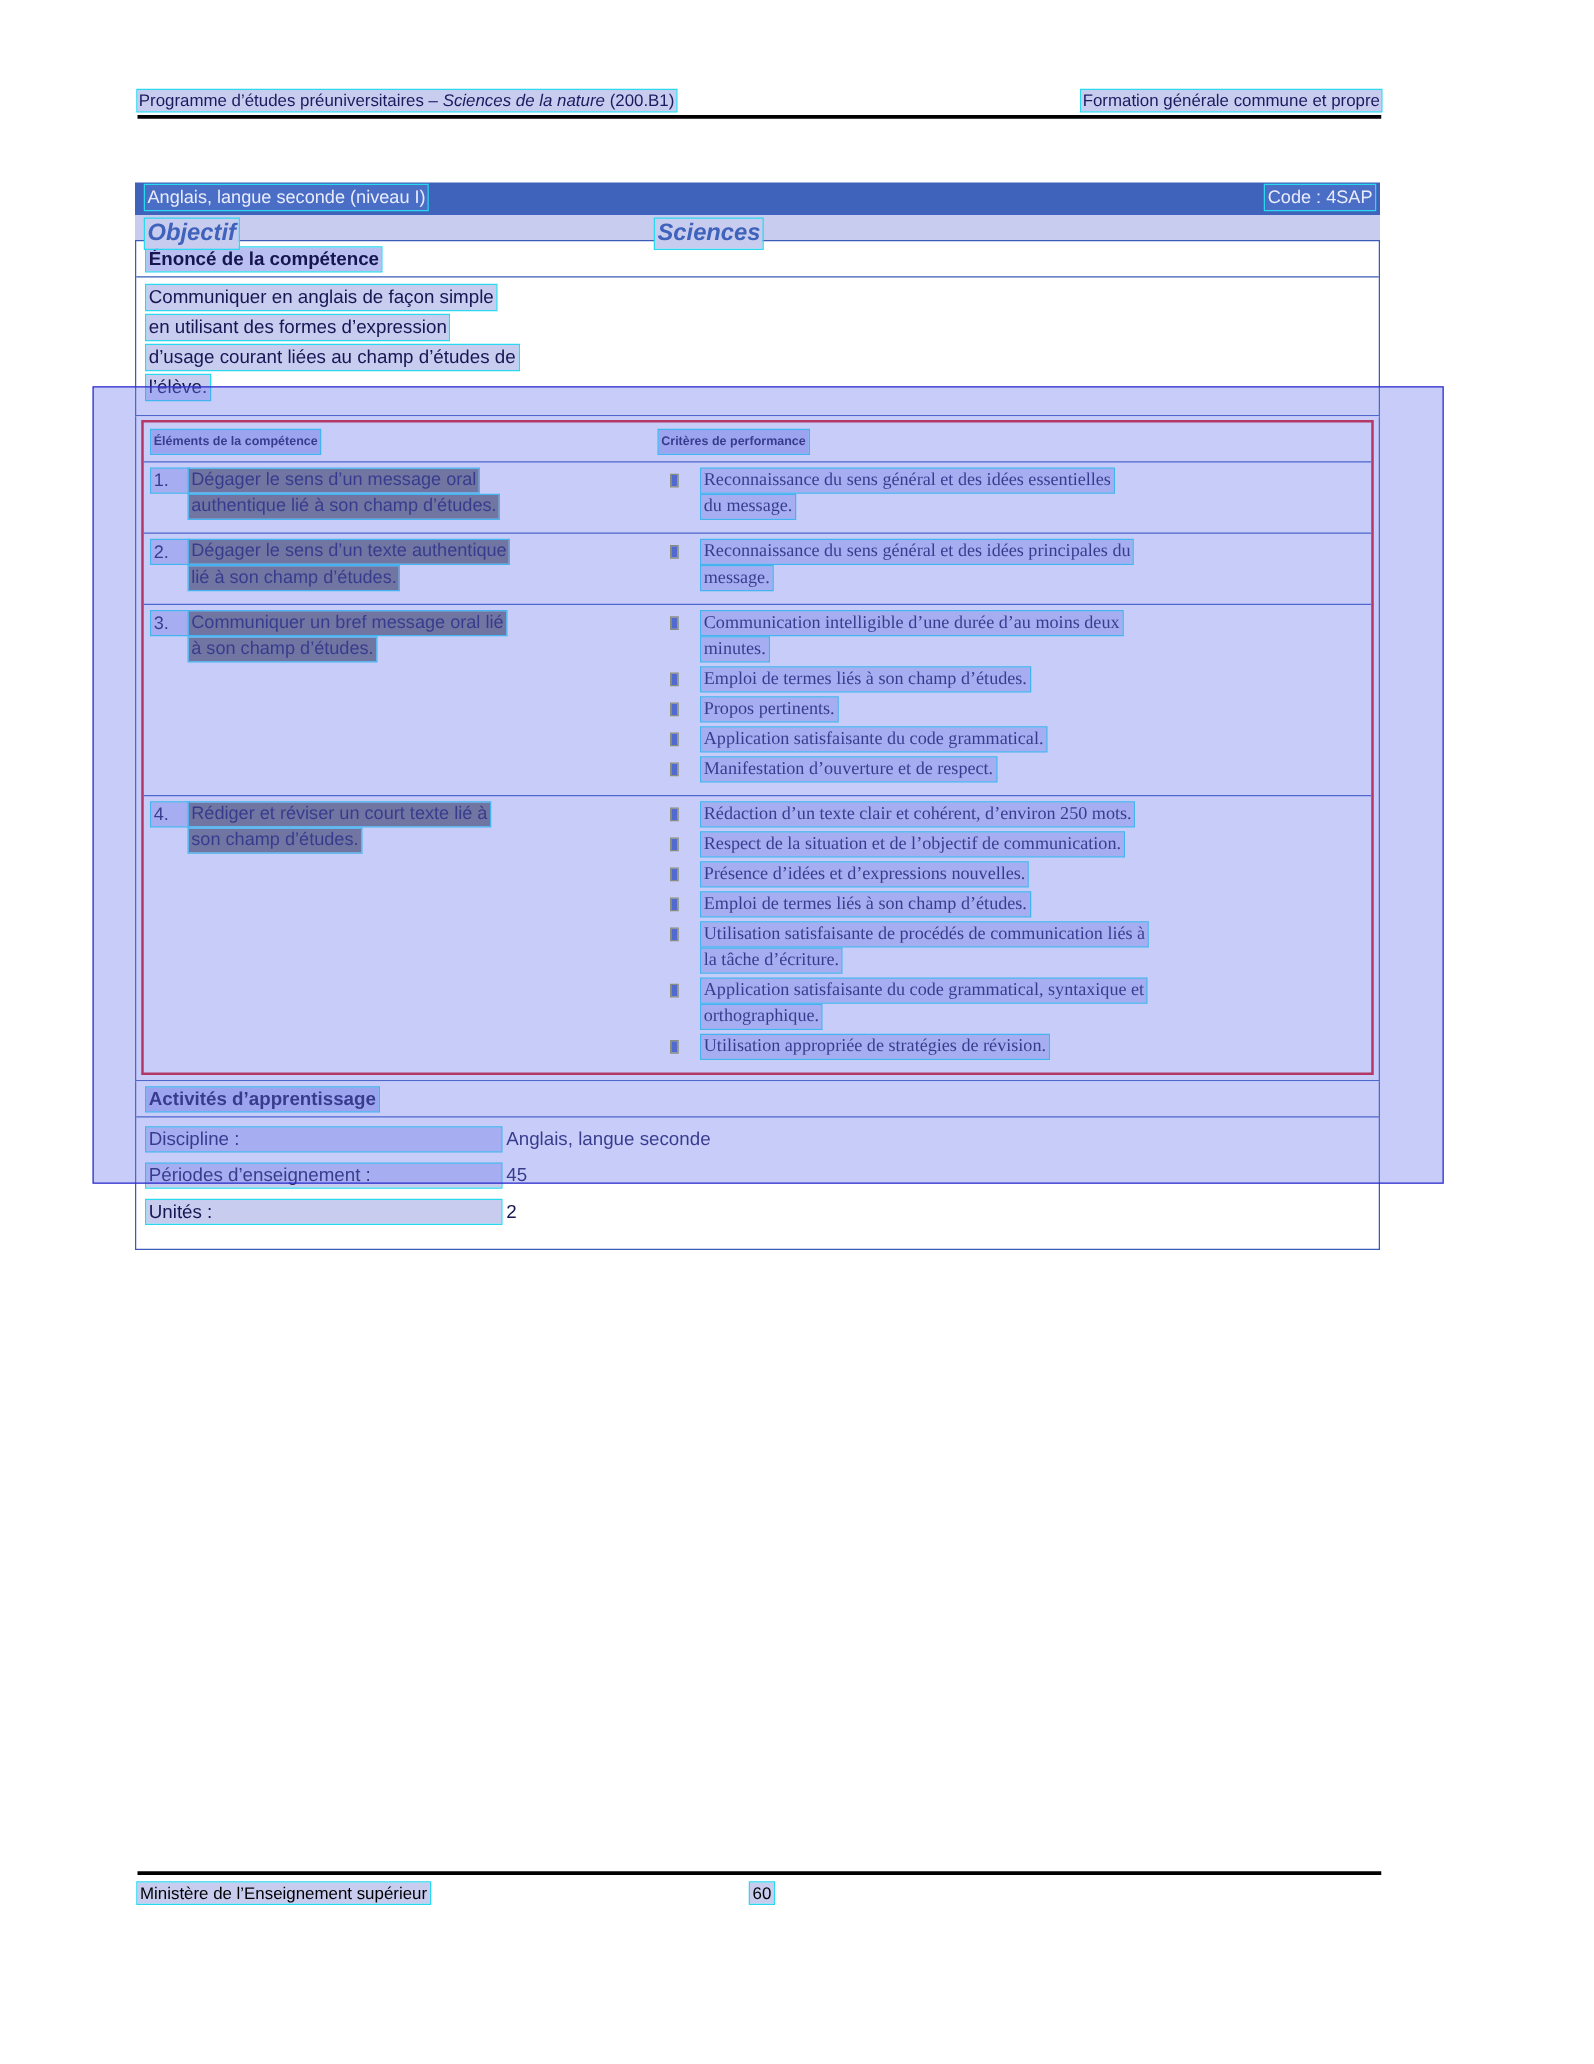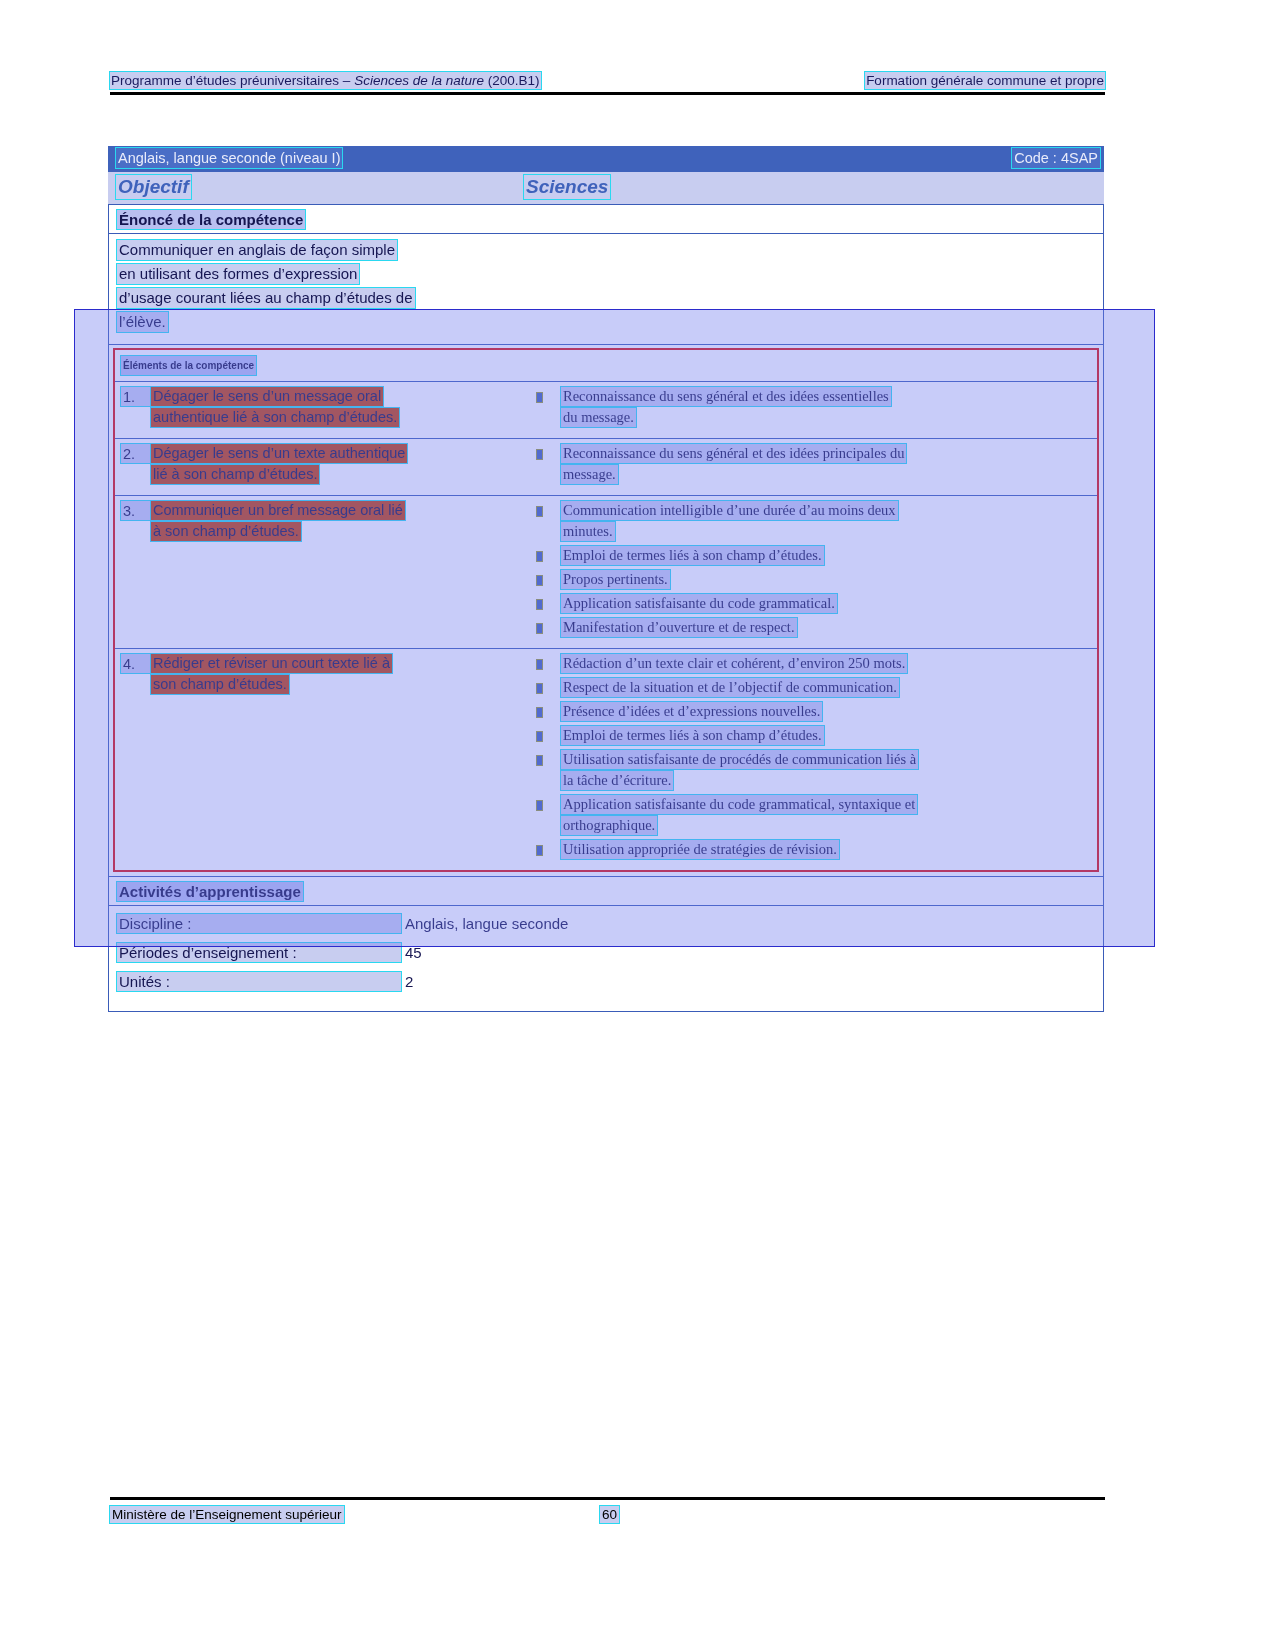--- a/index.html
+++ b/index.html
@@ -81,21 +81,21 @@
     outline: 1.6px solid #2ad8f0;
     line-height: 20px;
     padding: 0 2px;
   }
   .titlebar .t-left { left: 8px; }
   .titlebar .t-right { right: 4px; }
 
   
   .band {
     position: relative;
-    height: 32px;
+    height: 20px;
     background: #c8cdf0;
     box-sizing: border-box;
   }
   .band span {
     position: absolute;
     top: 3px;
     font-size: 19px;
     font-weight: bold;
     font-style: italic;
     color: #3f62bb;
@@ -203,21 +203,21 @@
     background: #c8cdf0;
     outline: 1.4px solid #2ad8f0;
     height: 19px;
     box-sizing: border-box;
     padding-left: 2px;
   }
   .el .txt { flex: 1 1 auto; }
   .el .txt .w {
     display: block;
     width: fit-content;
-    background: #c2410c;
+    background: #737373;
     outline: 1.4px solid #2ad8f0;
     padding: 0 2px;
     margin-bottom: 2px;
     line-height: 19px;
     white-space: nowrap;
   }
 
   
   .cr {
     display: flex;
@@ -358,20 +358,23 @@
       </div>
     </div>
 
     <div class="tbl-wrap">
       <div class="tbl">
 
         <div class="trow hdr">
           <div class="cL">
             <span class="hcell">Éléments de la compétence</span>
           </div>
+          <div class="cR">
+            <span class="hcell">Critères de performance</span>
+          </div>
         </div>
 
         <div class="trow">
           <div class="cL">
             <div class="el">
               <span class="num">1.</span>
               <span class="txt">
                 <span class="w">Dégager le sens d’un message oral</span>
                 <span class="w">authentique lié à son champ d’études.</span>
               </span>

